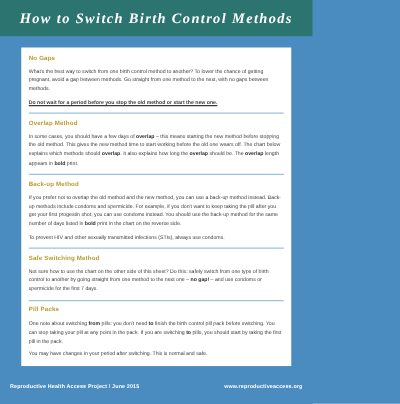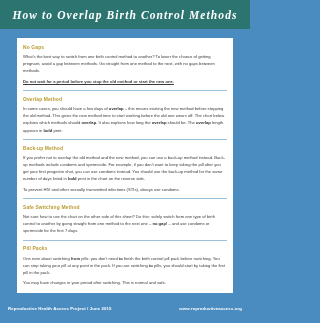--- a/index.html
+++ b/index.html
@@ -74,21 +74,21 @@
   .footer-url {
     color:#ffffff; font-size:4.3px; font-weight:bold; letter-spacing:0.12px;
   }
 </style>
 </head>
 <body>
 
 <div id="page">
 
   <div class="header-band">
-    <div class="header-title">How to Overlap Birth Control Methods</div>
+    <div class="header-title">How to Switch Birth Control Methods</div>
   </div>
 
   <div class="card">
 
     <div class="section">
       <div class="section-heading">No Gaps</div>
       <div class="para">What's the best way to switch from one birth control method to another? To lower the chance of getting pregnant, avoid a gap between methods. Go straight from one method to the next, with no gaps between methods.</div>
       <div class="para"><span class="bu">Do not wait for a period before you stop the old method or start the new one.</span></div>
     </div>
 

